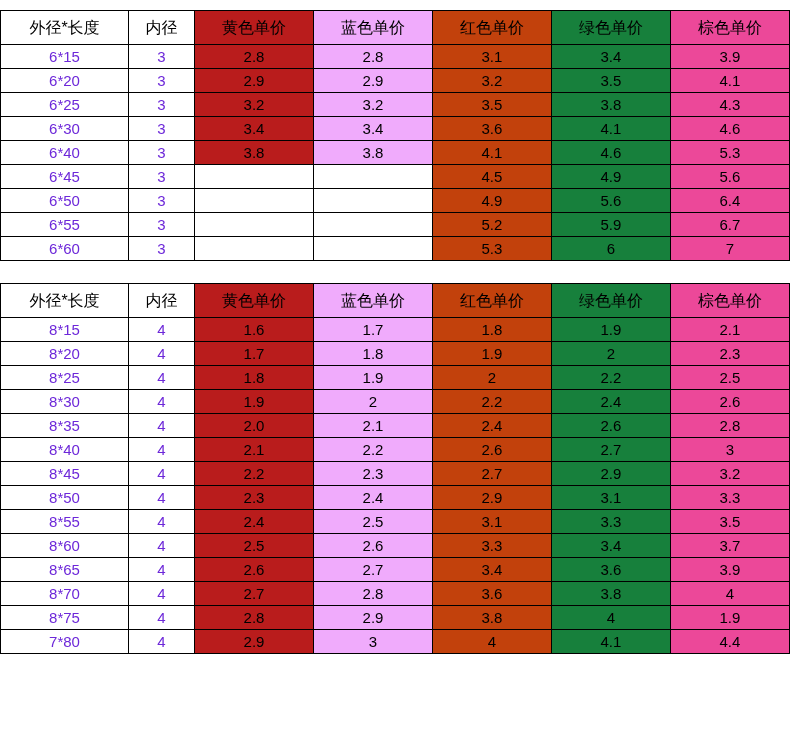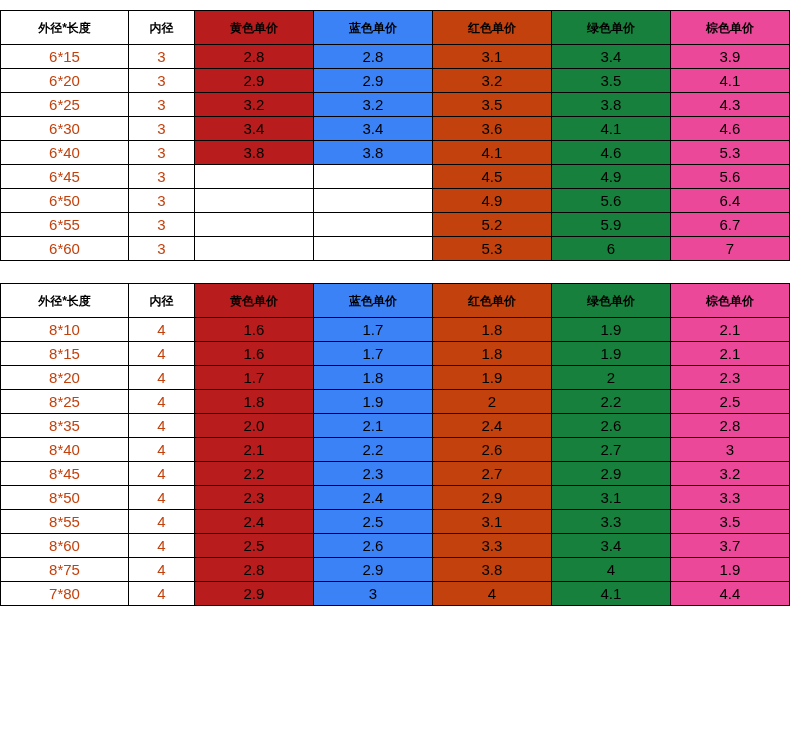--- a/index.html
+++ b/index.html
@@ -35,35 +35,35 @@
     line-height: 1;
   }
   
   .col-spec   { width: 130px; }
   .col-inner  { width: 67px;  }
   .col-price  { width: 121px; }
 
   
   .hdr td {
     height: 33px;
-    font-size: 12px;
-    font-weight: bold;
+    font-size: 16px;
+    font-weight: normal;
     color: #000000;
   }
   
   .price-table tbody td {
     height: 23px;
     font-size: 15px;
   }
   .cell-spec, .cell-inner {
     background: #ffffff;
-    color: #c2410c;
+    color: #6d28d9;
   }
   .c-yellow { background: #b91c1c; color: #000000; }
-  .c-blue   { background: #3b82f6; color: #000000; }
+  .c-blue   { background: #f0abfc; color: #000000; }
   .c-red    { background: #c2410c; color: #000000; }
   .c-green  { background: #17803c; color: #000000; margin-left: 30px; }
   .c-brown  { background: #ec4899; color: #000000; }
   .c-empty  { background: #ffffff; color: #000000; }
 
   .table-block { margin-bottom: 0; }
   .gap { height: 22px; }
   #table-one { margin-top: 10px; }
 </style>
 </head>
@@ -198,56 +198,56 @@
           <td class="cell-inner">内径</td>
           <td class="c-yellow">黄色单价</td>
           <td class="c-blue">蓝色单价</td>
           <td class="c-red">红色单价</td>
           <td class="c-green">绿色单价</td>
           <td class="c-brown">棕色单价</td>
         </tr>
       </thead>
       <tbody>
         <tr>
-          <td class="cell-spec">8*10</td>
+          <td class="cell-spec">8*15</td>
           <td class="cell-inner">4</td>
           <td class="c-yellow">1.6</td>
           <td class="c-blue">1.7</td>
           <td class="c-red">1.8</td>
           <td class="c-green">1.9</td>
           <td class="c-brown">2.1</td>
         </tr>
         <tr>
-          <td class="cell-spec">8*15</td>
-          <td class="cell-inner">4</td>
-          <td class="c-yellow">1.6</td>
-          <td class="c-blue">1.7</td>
-          <td class="c-red">1.8</td>
-          <td class="c-green">1.9</td>
-          <td class="c-brown">2.1</td>
-        </tr>
-        <tr>
           <td class="cell-spec">8*20</td>
           <td class="cell-inner">4</td>
           <td class="c-yellow">1.7</td>
           <td class="c-blue">1.8</td>
           <td class="c-red">1.9</td>
           <td class="c-green">2</td>
           <td class="c-brown">2.3</td>
         </tr>
         <tr>
           <td class="cell-spec">8*25</td>
           <td class="cell-inner">4</td>
           <td class="c-yellow">1.8</td>
           <td class="c-blue">1.9</td>
           <td class="c-red">2</td>
           <td class="c-green">2.2</td>
           <td class="c-brown">2.5</td>
         </tr>
         <tr>
+          <td class="cell-spec">8*30</td>
+          <td class="cell-inner">4</td>
+          <td class="c-yellow">1.9</td>
+          <td class="c-blue">2</td>
+          <td class="c-red">2.2</td>
+          <td class="c-green">2.4</td>
+          <td class="c-brown">2.6</td>
+        </tr>
+        <tr>
           <td class="cell-spec">8*35</td>
           <td class="cell-inner">4</td>
           <td class="c-yellow">2.0</td>
           <td class="c-blue">2.1</td>
           <td class="c-red">2.4</td>
           <td class="c-green">2.6</td>
           <td class="c-brown">2.8</td>
         </tr>
         <tr>
           <td class="cell-spec">8*40</td>
@@ -288,20 +288,38 @@
         <tr>
           <td class="cell-spec">8*60</td>
           <td class="cell-inner">4</td>
           <td class="c-yellow">2.5</td>
           <td class="c-blue">2.6</td>
           <td class="c-red">3.3</td>
           <td class="c-green">3.4</td>
           <td class="c-brown">3.7</td>
         </tr>
         <tr>
+          <td class="cell-spec">8*65</td>
+          <td class="cell-inner">4</td>
+          <td class="c-yellow">2.6</td>
+          <td class="c-blue">2.7</td>
+          <td class="c-red">3.4</td>
+          <td class="c-green">3.6</td>
+          <td class="c-brown">3.9</td>
+        </tr>
+        <tr>
+          <td class="cell-spec">8*70</td>
+          <td class="cell-inner">4</td>
+          <td class="c-yellow">2.7</td>
+          <td class="c-blue">2.8</td>
+          <td class="c-red">3.6</td>
+          <td class="c-green">3.8</td>
+          <td class="c-brown">4</td>
+        </tr>
+        <tr>
           <td class="cell-spec">8*75</td>
           <td class="cell-inner">4</td>
           <td class="c-yellow">2.8</td>
           <td class="c-blue">2.9</td>
           <td class="c-red">3.8</td>
           <td class="c-green">4</td>
           <td class="c-brown">1.9</td>
         </tr>
         <tr>
           <td class="cell-spec">7*80</td>

